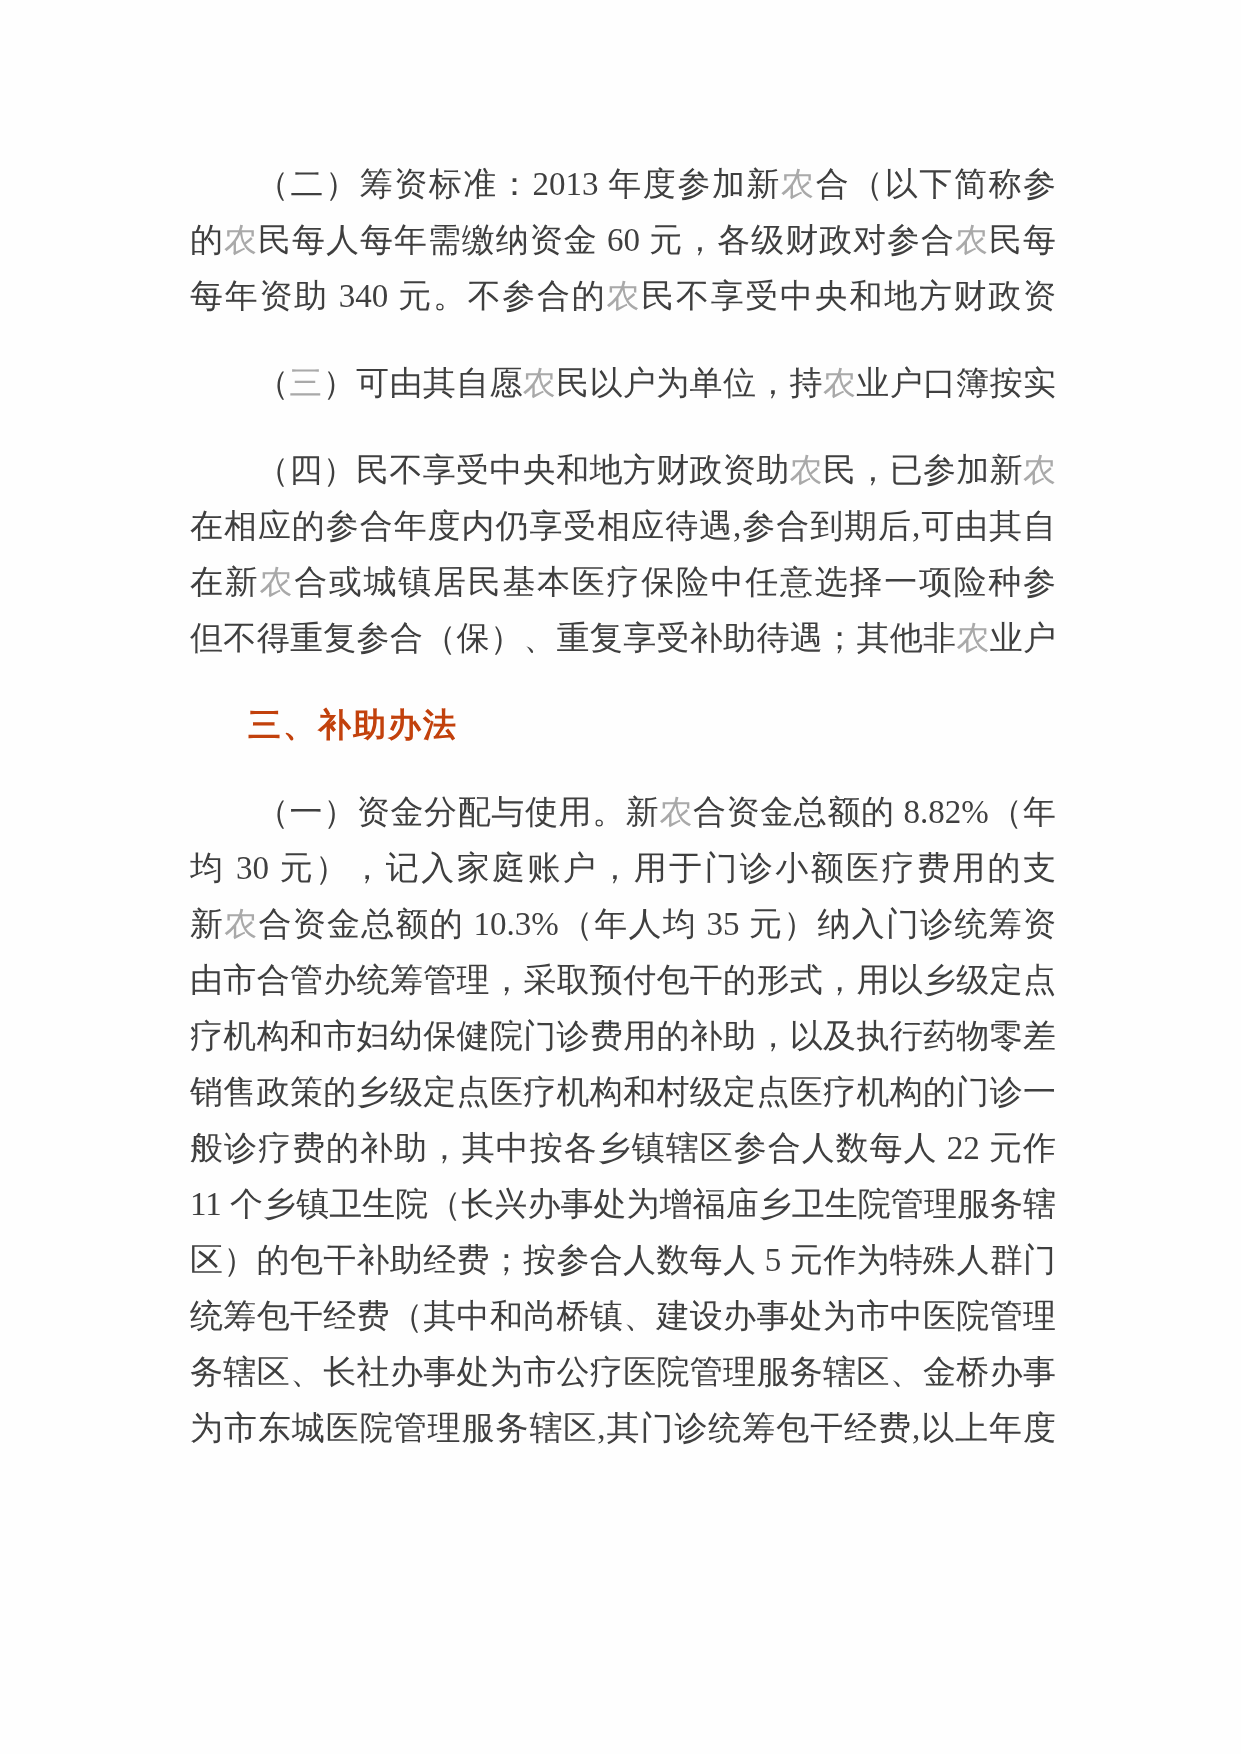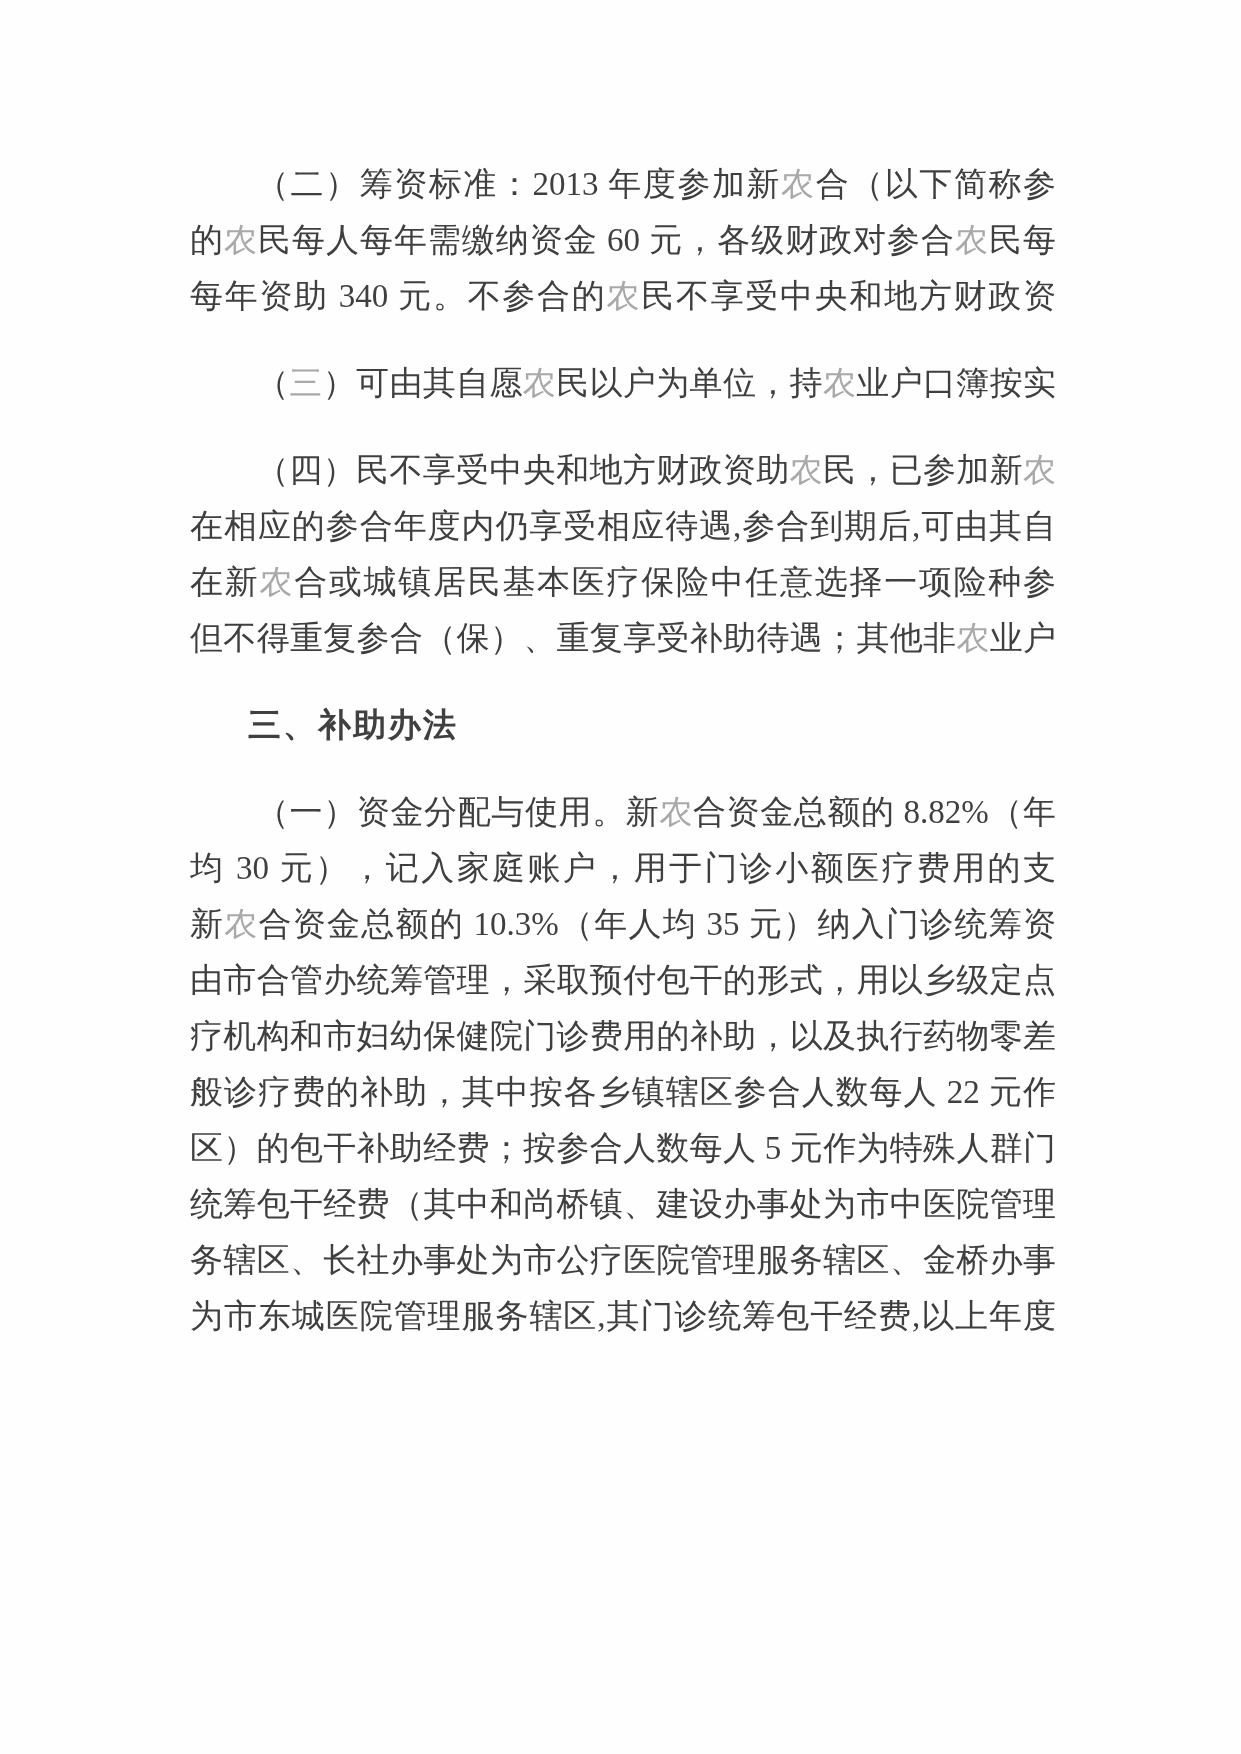--- a/index.html
+++ b/index.html
@@ -41,21 +41,21 @@
     text-align-last: left;
   }
   .heading {
     height: 56px;
     line-height: 56px;
     font-size: 33px;
     font-weight: bold;
     padding-left: 58px;
     margin: 0 0 31px 0;
     letter-spacing: 2px;
-    color: #404040;
+    color: #c2410c;
     font-family: "Liberation Sans", "DejaVu Sans", sans-serif;
   }
   .light {
     color: #a9a9a9;
   }
 </style>
 </head>
 <body>
 
 <div class="page">
@@ -74,20 +74,22 @@
         <div class="line"><span>在新</span><span class="light">农</span><span>合或城镇居民基本医疗保险中任意选择一项险种参加,</span></div>
         <div class="line"><span>但不得重复参合（保）、重复享受补助待遇；其他非</span><span class="light">农</span><span>业户口</span></div>
       </div>
       <div class="heading">三、补助办法</div>
       <div class="para">
         <div class="line first"><span>（一）资金分配与使用。新</span><span class="light">农</span><span>合资金总额的 8.82%（年人</span></div>
         <div class="line"><span>均 30 元），记入家庭账户，用于门诊小额医疗费用的支付。</span></div>
         <div class="line"><span>新</span><span class="light">农</span><span>合资金总额的 10.3%（年人均 35 元）纳入门诊统筹资金，</span></div>
         <div class="line"><span>由市合管办统筹管理，采取预付包干的形式，用以乡级定点医</span></div>
         <div class="line"><span>疗机构和市妇幼保健院门诊费用的补助，以及执行药物零差价</span></div>
+        <div class="line"><span>销售政策的乡级定点医疗机构和村级定点医疗机构的门诊一</span></div>
         <div class="line"><span>般诊疗费的补助，其中按各乡镇辖区参合人数每人 22 元作为</span></div>
+        <div class="line"><span>11 个乡镇卫生院（长兴办事处为增福庙乡卫生院管理服务辖</span></div>
         <div class="line"><span>区）的包干补助经费；按参合人数每人 5 元作为特殊人群门诊</span></div>
         <div class="line"><span>统筹包干经费（其中和尚桥镇、建设办事处为市中医院管理服</span></div>
         <div class="line"><span>务辖区、长社办事处为市公疗医院管理服务辖区、金桥办事处</span></div>
         <div class="line lastline"><span>为市东城医院管理服务辖区,其门诊统筹包干经费,以上年度本</span></div>
       </div>
     </div>
 </div>
 
 </body></html>

